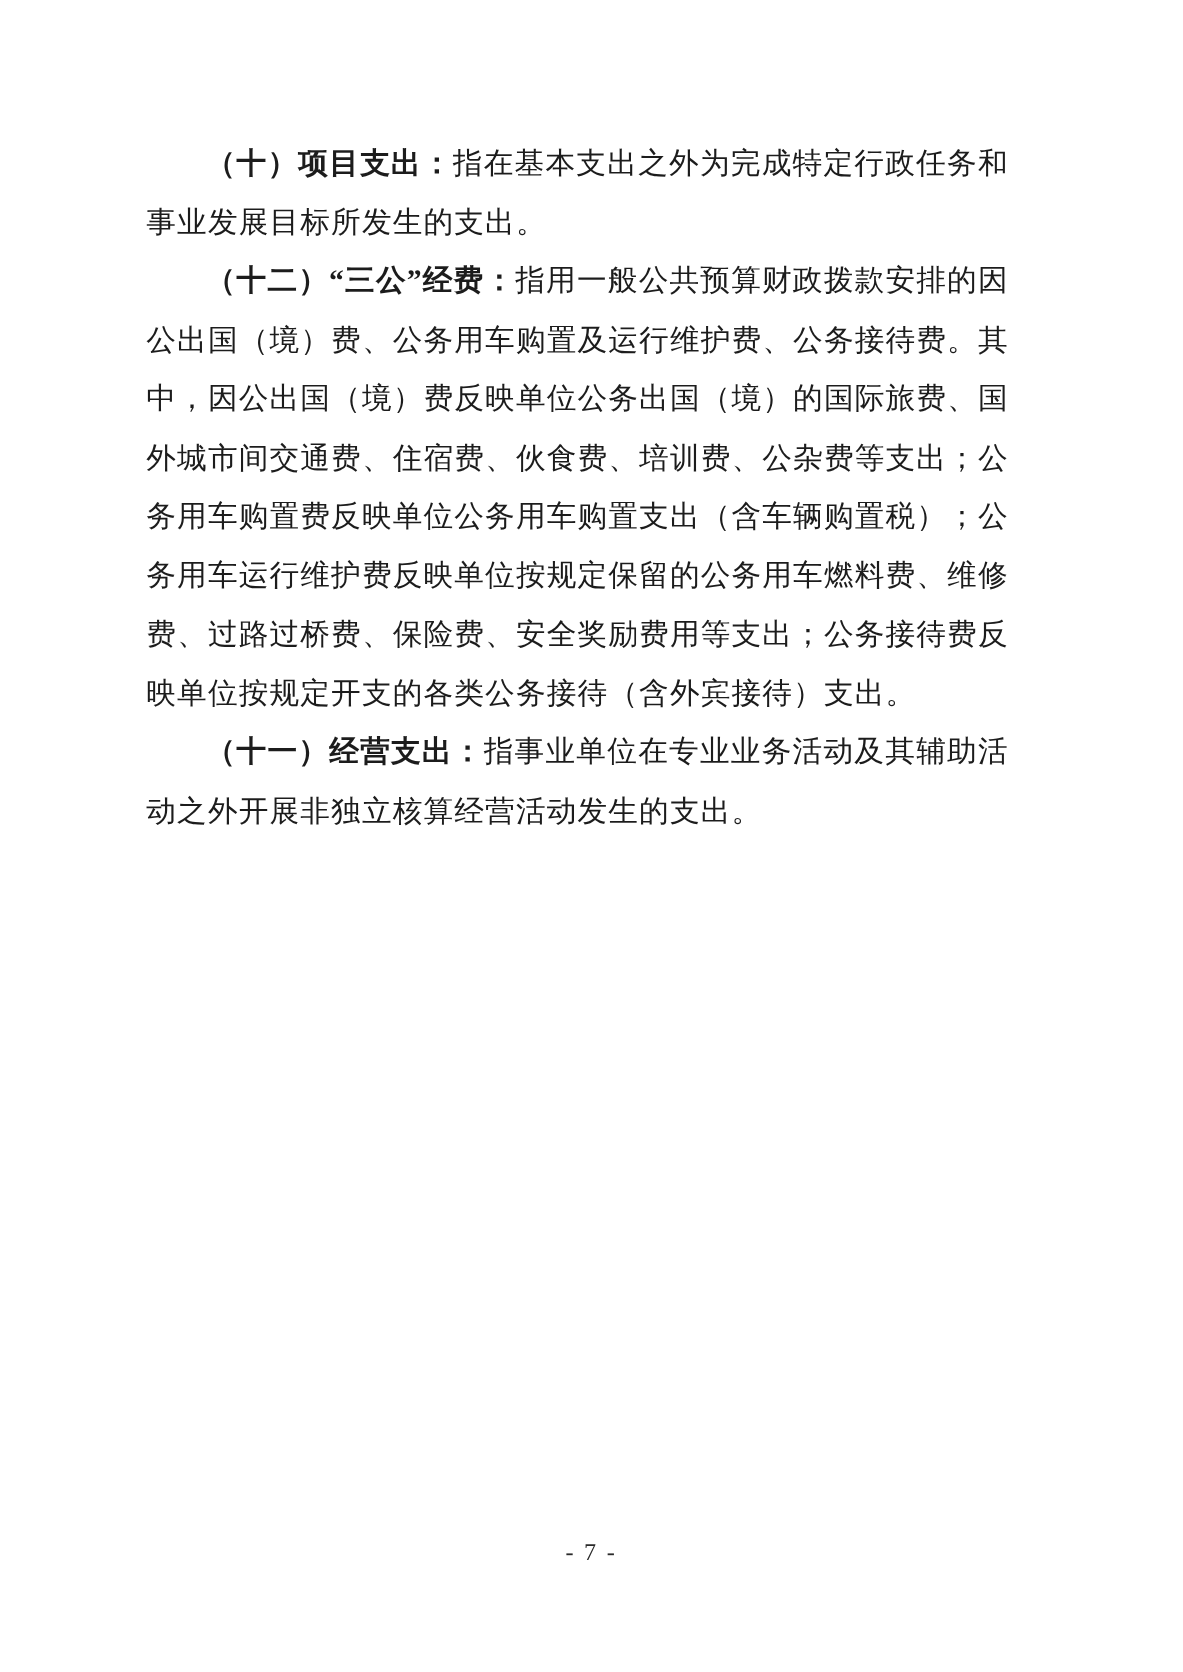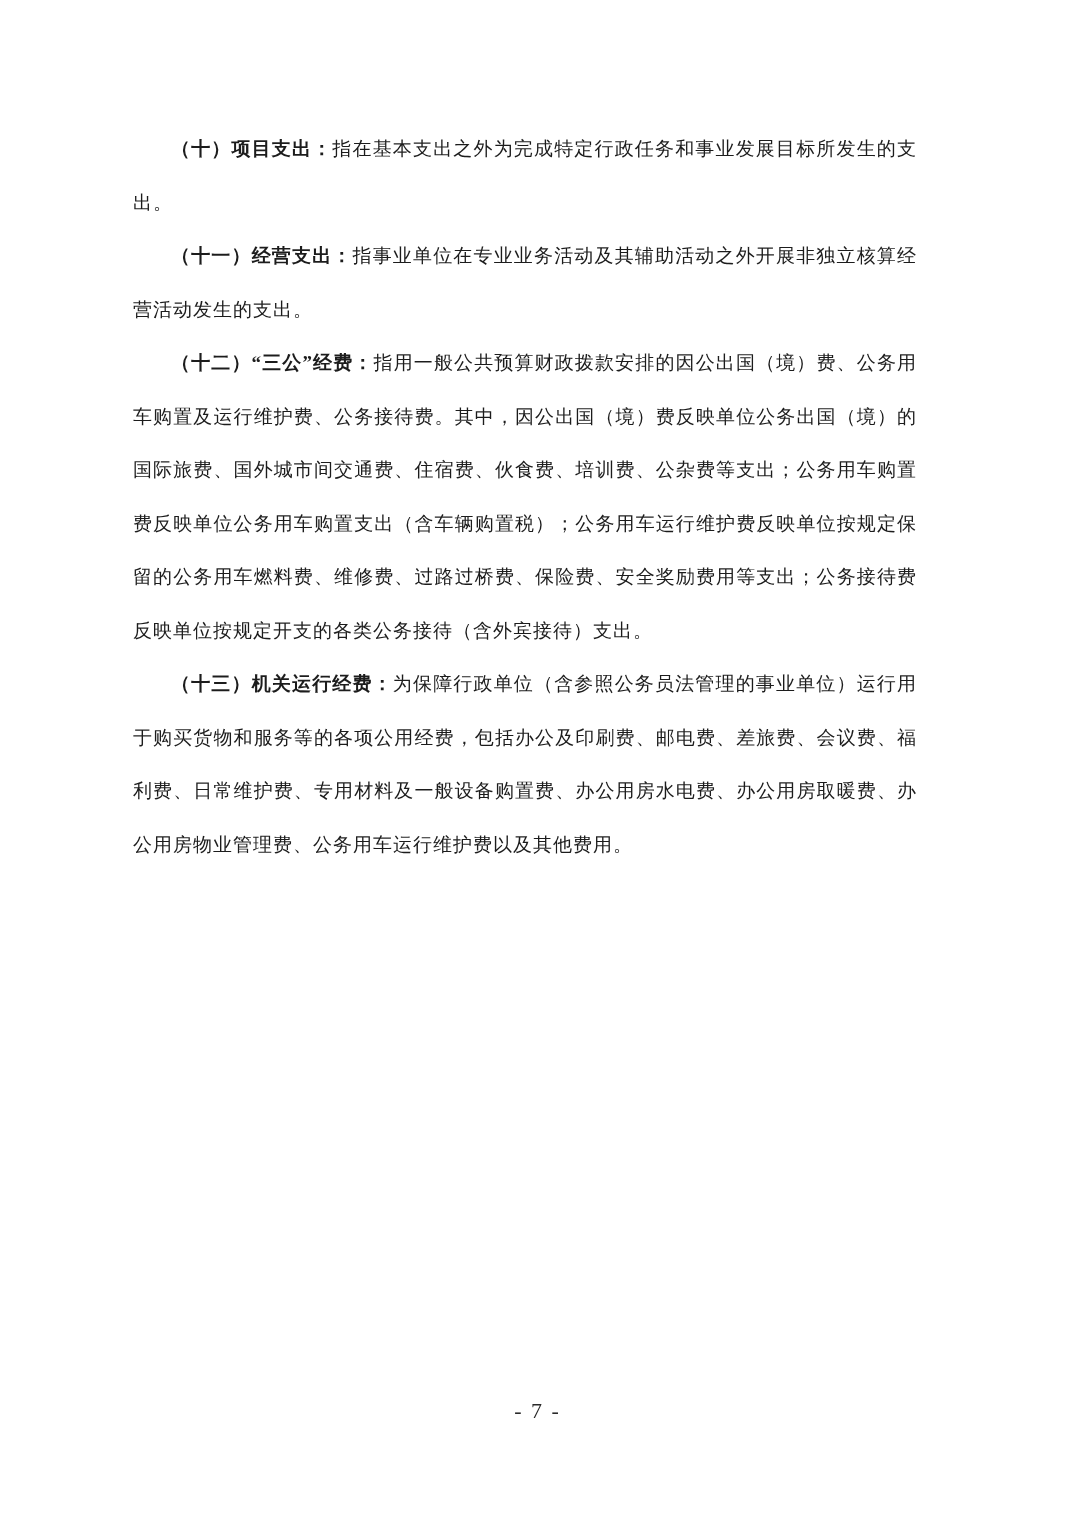--- a/index.html
+++ b/index.html
@@ -17,21 +17,21 @@
     color: #1c1c1c;
   }
   .content {
     position: absolute;
     left: 133px;
     top: 122px;
     width: 784px;
   }
   p.para {
     margin: 0;
-    font-size: 19px;
+    font-size: 27px;
     line-height: 53.5px;
     letter-spacing: 1px;
     text-align: justify;
     text-justify: inter-character;
     text-indent: 2em;
     word-break: break-all;
   }
   .lead {
     font-weight: bold;
   }
@@ -48,23 +48,20 @@
 </style>
 </head>
 <body>
 
 <div class="page">
   <div class="content">
     <p class="para">
       <span class="lead">（十）项目支出：</span><span>指在基本支出之外为完成特定行政任务和事业发展目标所发生的支出。</span>
     </p>
     <p class="para">
-      <span class="lead">（十一）经营支出：</span><span>指事业单位在专业业务活动及其辅助活动之外开展非独立核算经营活动发生的支出。</span>
-    </p>
-    <p class="para">
       <span class="lead">（十二）“三公”经费：</span><span>指用一般公共预算财政拨款安排的因公出国（境）费、公务用车购置及运行维护费、公务接待费。其中，因公出国（境）费反映单位公务出国（境）的国际旅费、国外城市间交通费、住宿费、伙食费、培训费、公杂费等支出；公务用车购置费反映单位公务用车购置支出（含车辆购置税）；公务用车运行维护费反映单位按规定保留的公务用车燃料费、维修费、过路过桥费、保险费、安全奖励费用等支出；公务接待费反映单位按规定开支的各类公务接待（含外宾接待）支出。</span>
     </p>
     <p class="para">
-      <span class="lead">（十三）机关运行经费：</span><span>为保障行政单位（含参照公务员法管理的事业单位）运行用于购买货物和服务等的各项公用经费，包括办公及印刷费、邮电费、差旅费、会议费、福利费、日常维护费、专用材料及一般设备购置费、办公用房水电费、办公用房取暖费、办公用房物业管理费、公务用车运行维护费以及其他费用。</span>
+      <span class="lead">（十一）经营支出：</span><span>指事业单位在专业业务活动及其辅助活动之外开展非独立核算经营活动发生的支出。</span>
     </p>
   </div>
   <div class="footer">- 7 -</div>
 </div>
 
 </body></html>

